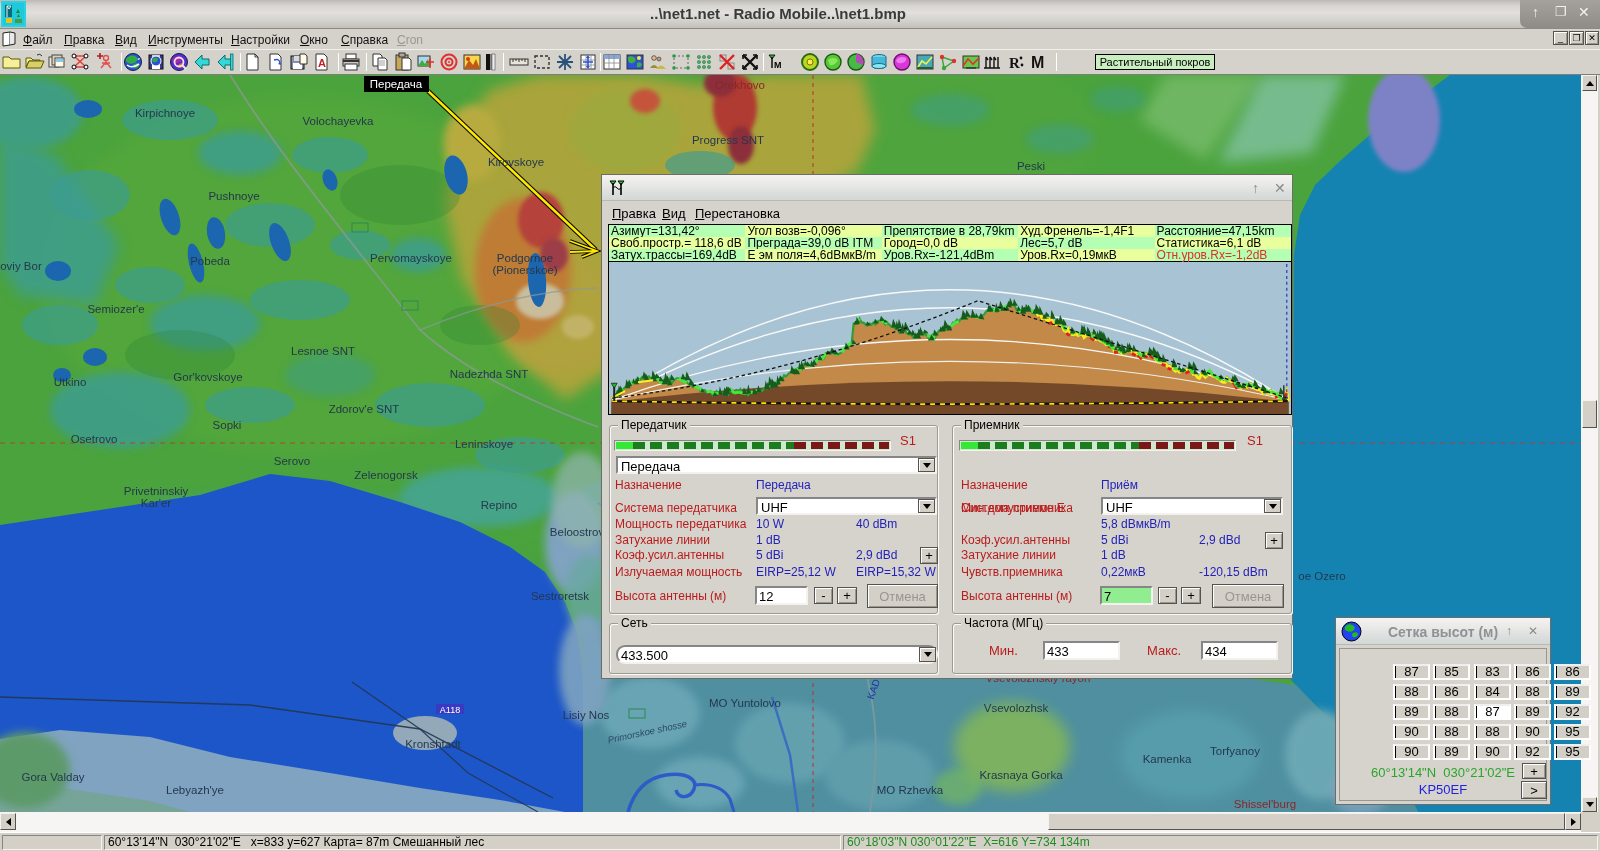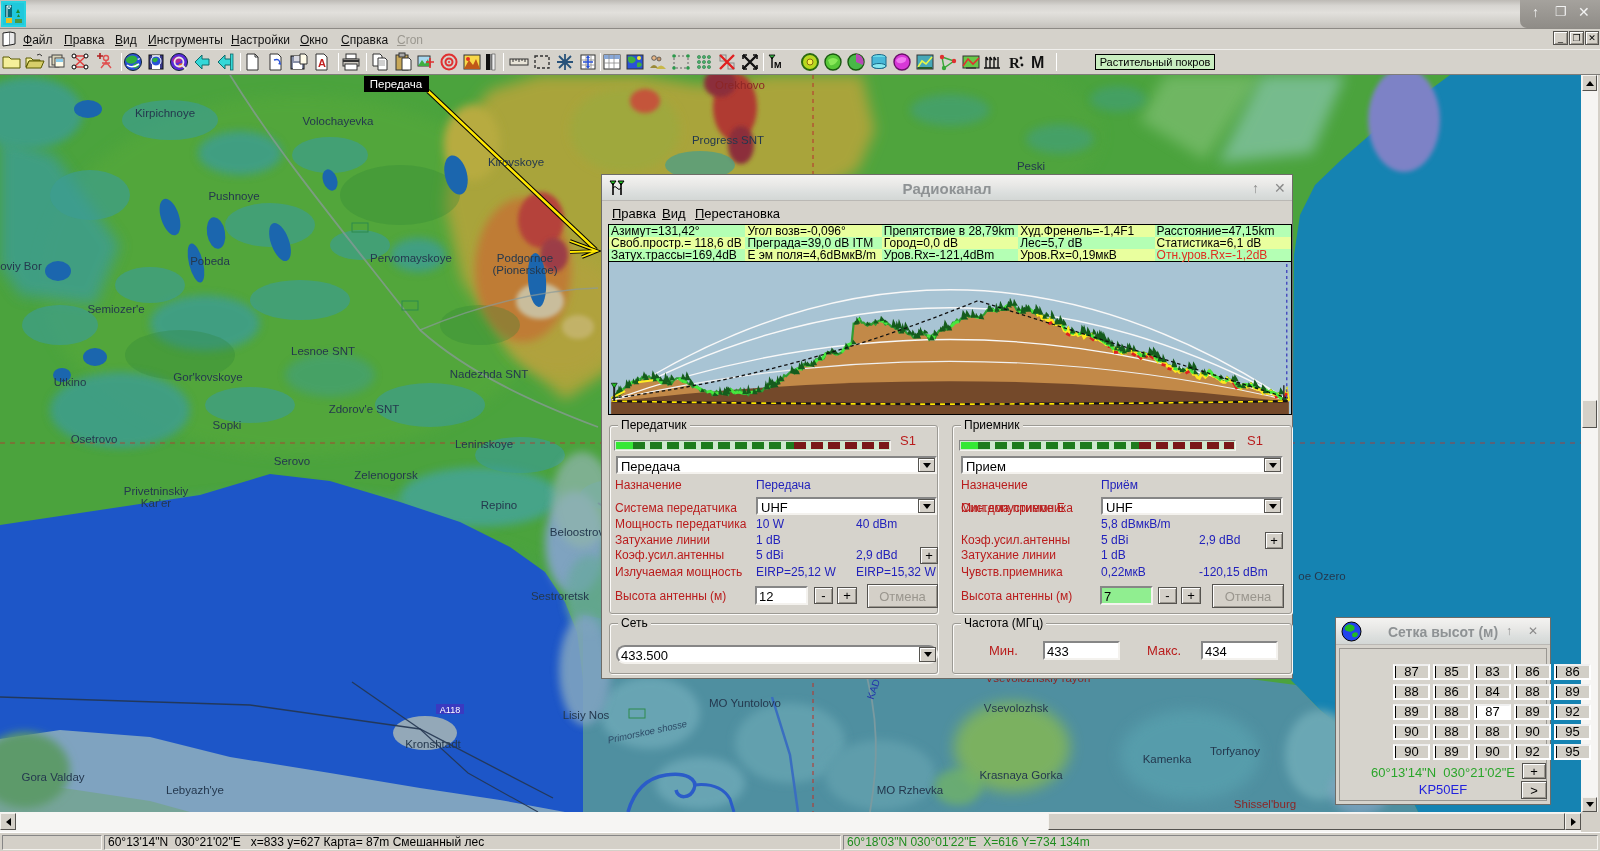--- a/index.html
+++ b/index.html
@@ -73,20 +73,21 @@
 
 <div id="titlebar" class="abs">
   <div id="appicon" class="abs"><svg width="21" height="22" viewBox="0 0 21 22">
  <rect x="0" y="0" width="21" height="22" fill="#20c8dc"></rect>
  <rect x="2" y="2" width="7" height="12" fill="#0a6a7a"></rect>
  <path d="M4,3 L8,3 L6,6 Z M4,3 L4,14" stroke="#e8f8f8" stroke-width="1" fill="none"></path>
  <rect x="3" y="15" width="6" height="5" fill="#e8c020"></rect>
  <path d="M13,10 l2,-4 l2,4 z M14,14 l1.5,-3 l1.5,3 z" fill="#1a8a30"></path>
  <rect x="12" y="16" width="7" height="4" fill="#4a9a40"></rect>
  </svg></div>
+  <div id="title-text" class="abs">..\net1.net - Radio Mobile..\net1.bmp</div>
   <div id="wbtns" class="abs">
     <span class="abs" style="left:12px;top:4px;font-size:14px;">↑</span>
     <span class="abs" style="left:35px;top:4px;font-size:13px;">❐</span>
     <span class="abs" style="left:58px;top:4px;font-size:14px;">✕</span>
   </div>
 </div>
 
 <div id="menubar" class="abs">
   <svg class="mi" style="left:2px;top:2px;" width="17" height="16" viewBox="0 0 17 16">
       <path d="M1,2 L8,1 L8,14 L1,15 Z" fill="#fff" stroke="#222"></path>
@@ -565,21 +566,20 @@
 
 <div id="dlg" class="abs">
   <div id="dlg-title" class="abs">
     <svg class="abs" style="left:6px;top:4px;" width="18" height="18" viewBox="0 0 18 18">
       <path d="M2 2 L8 2 L5 6 Z" fill="#22cc22" stroke="#000" stroke-width="1"></path>
       <path d="M10 2 L16 2 L13 6 Z" fill="#22cc22" stroke="#000" stroke-width="1"></path>
       <line x1="5" y1="4" x2="5" y2="16" stroke="#000" stroke-width="1.6"></line>
       <line x1="13" y1="4" x2="13" y2="16" stroke="#000" stroke-width="1.6"></line>
       <path d="M5 9 q2 -3 4 0 q2 3 4 0" fill="none" stroke="#000" stroke-width="1"></path>
     </svg>
-    <span class="t">Радиоканал</span>
     <span class="abs" style="left:672px;top:5px;font-size:14px;color:#8a8a8a;">✕</span>
     <span class="abs" style="left:650px;top:5px;font-size:14px;color:#8a8a8a;">↑</span>
   </div>
   <div id="dlg-menu" class="abs">
     <span class="dmi" style="left:10px;"><u>П</u>равка</span>
     <span class="dmi" style="left:60px;"><u>В</u>ид</span>
     <span class="dmi" style="left:93px;"><u>П</u>ерестановка</span>
   </div>
   <div id="itable" class="abs">
   <span class="icell cg" style="left:0.0px;top:0px;width:153px;">Азимут=131,42°</span>
@@ -675,26 +675,20 @@
 
 <div class="groupbox" style="left:350px;top:250px;width:340px;height:189px;">
   <span class="gb-label">Приемник</span>
     </div>
 <div class="abs" style="left:357px;top:265px;width:277px;height:11px;border:1px solid;border-color:#868686 #f4f2ee #f4f2ee #868686;background:#cfe8cf;">
     <div class="abs" style="left:1px;top:1px;right:1px;height:7px;background:repeating-linear-gradient(90deg,#1d7c1d 0 12px,#cfe8cf 12px 17px);"></div>
     <div class="abs" style="left:1px;top:1px;width:17px;height:7px;background:#35e835;"></div>
     <div class="abs" style="right:1px;top:1px;width:95px;height:7px;background:repeating-linear-gradient(90deg,#7a1818 0 12px,#cfe8cf 12px 17px);"></div>
   </div>
 <span class="lbl" style="left:645px;top:258px;font-size:13px;">S1</span>
-<div class="combo" style="left:359px;top:281px;width:322px;height:18px;">
-    <span class="ctext">Прием</span>
-      <span class="carrow">
-        <span class="tri-dn"></span>
-      </span>
-  </div>
 <span class="lbl" style="left:359px;top:303px;">Назначение</span>
     <span class="lbl blue" style="left:499px;top:303px;">Приём</span>
 <span class="lbl" style="left:359px;top:326px;">Система приемника</span>
 <div class="combo" style="left:499px;top:322px;width:182px;height:18px;">
     <span class="ctext">UHF</span>
       <span class="carrow">
         <span class="tri-dn"></span>
       </span>
   </div>
 <span class="lbl" style="left:359px;top:326px;">Мин.допустимое Е</span>

